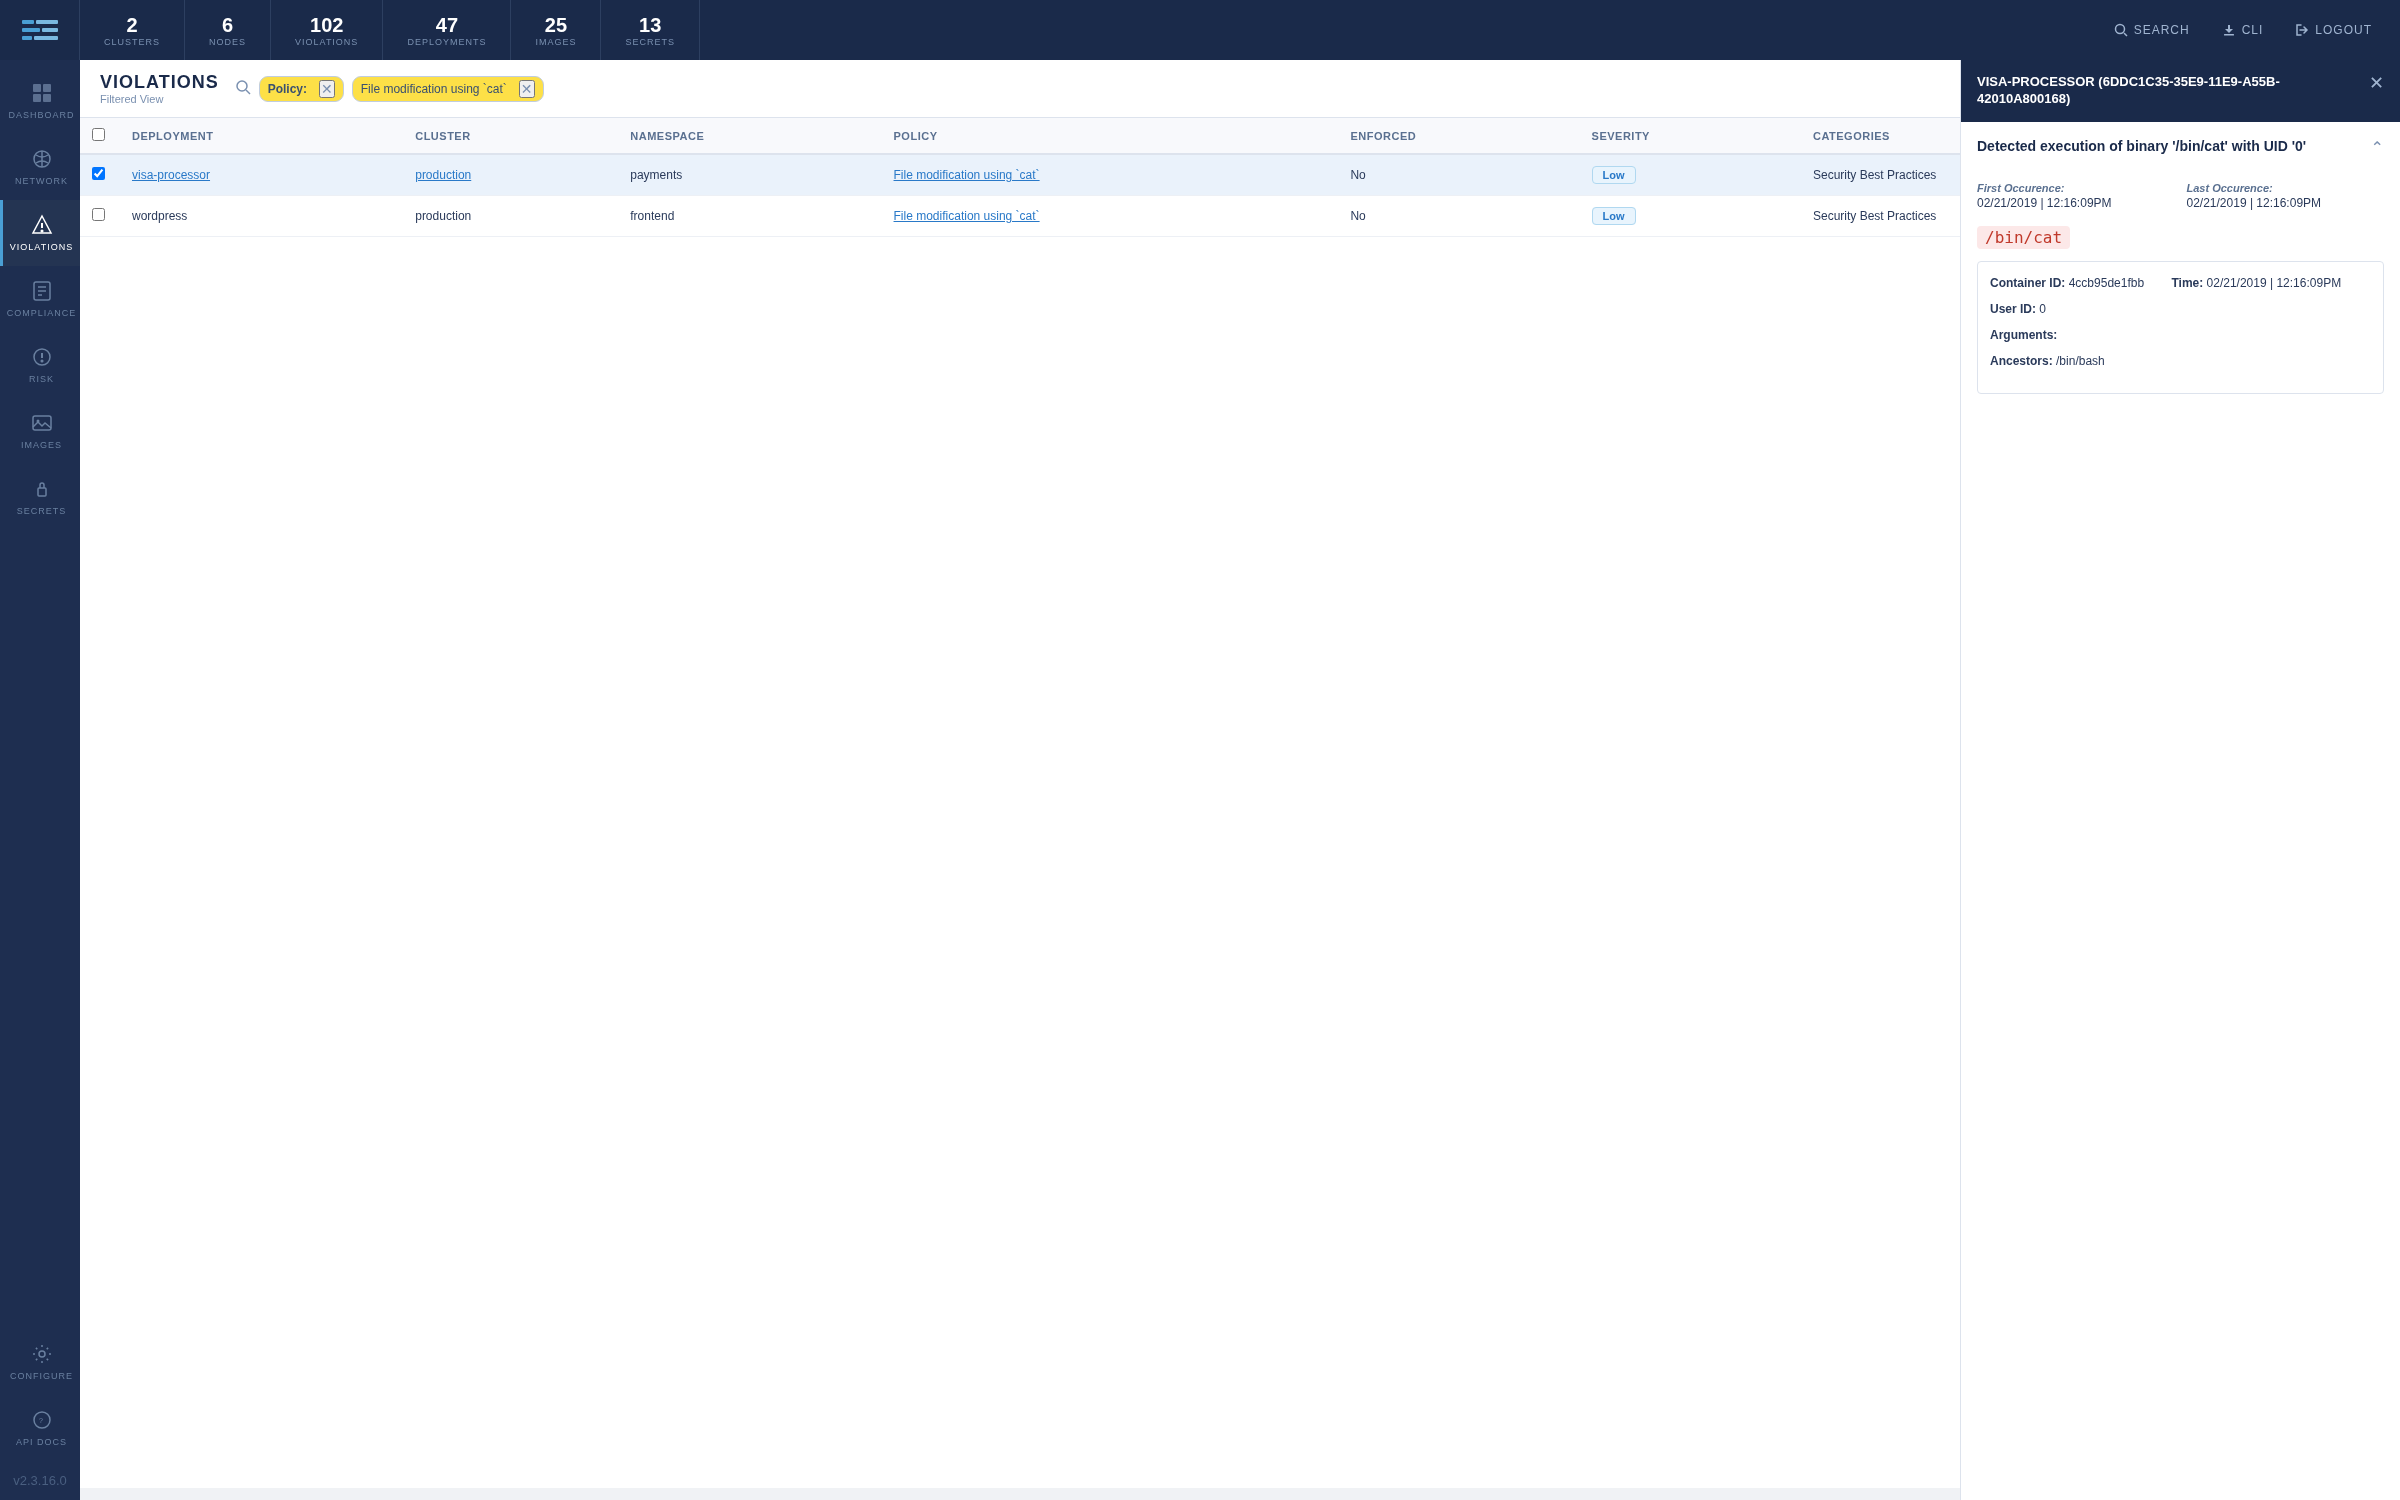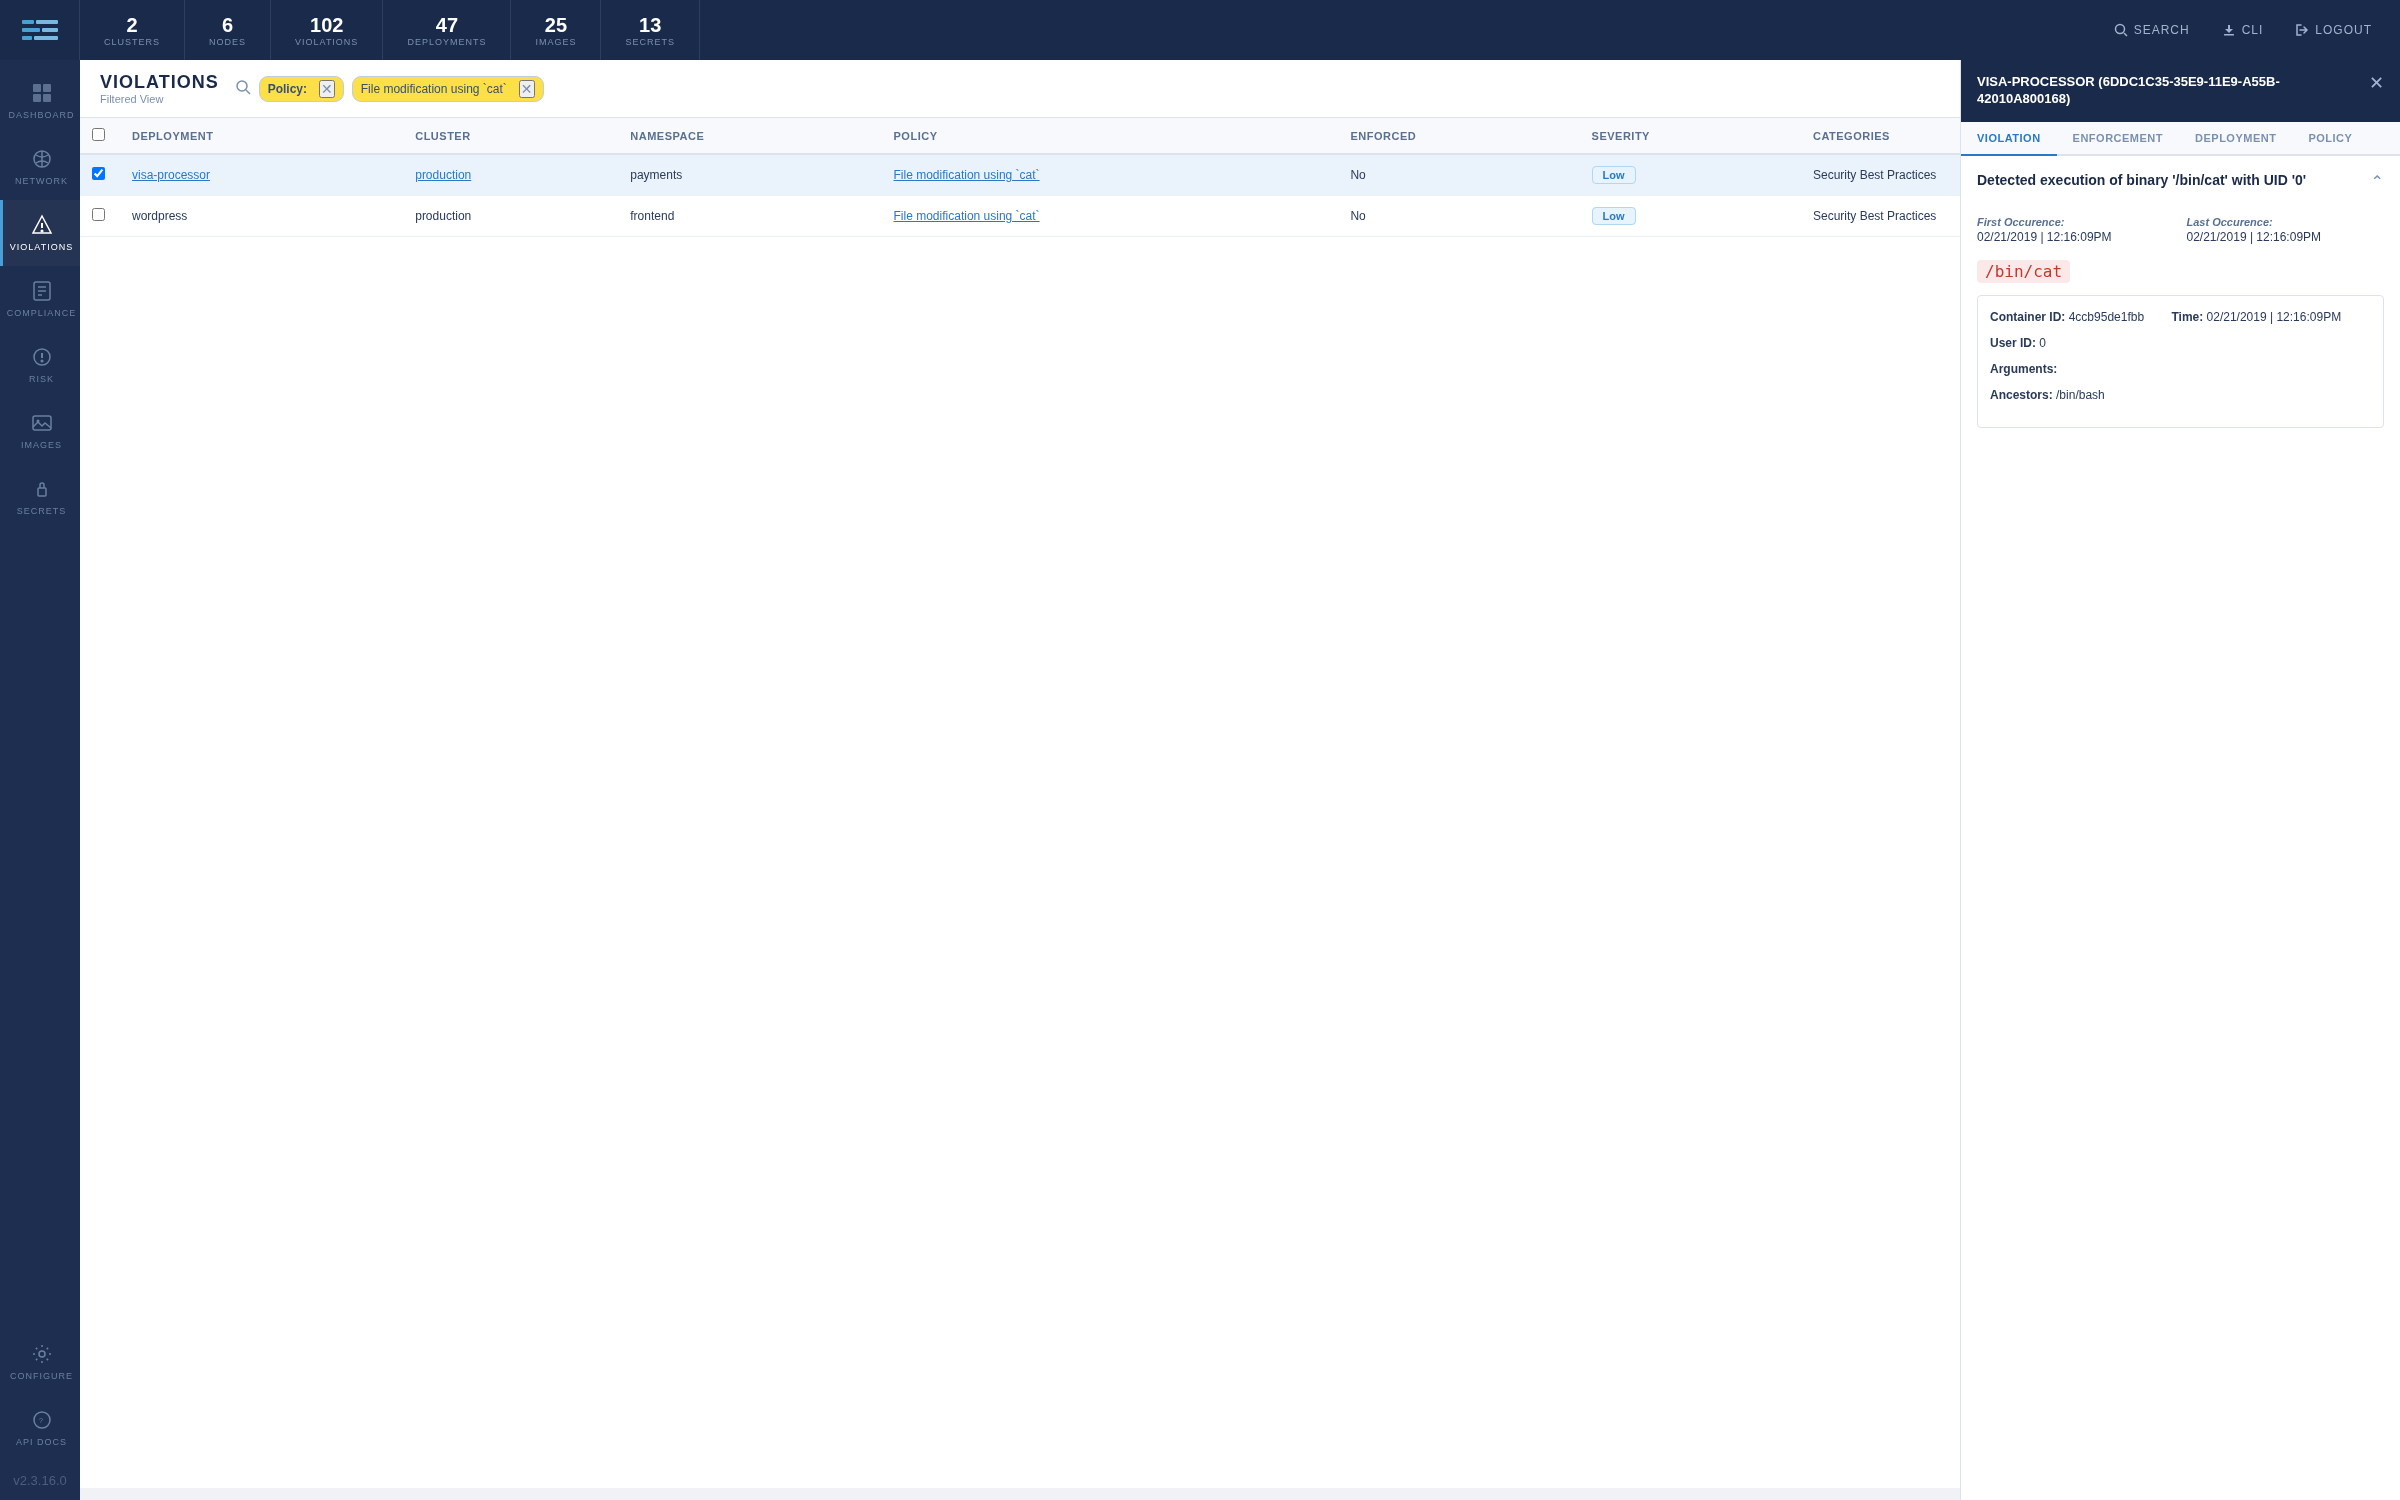--- a/index.html
+++ b/index.html
@@ -630,26 +630,20 @@
             <td>Running</td>
           </tr>
         </tbody>
       </table>
     </div>
 
     <div class="right-panel">
       <div class="panel-header">
         <div class="panel-title">VISA-PROCESSOR (6DDC1C35-35E9-11E9-A55B-42010A800168)</div>
         <button class="panel-close-btn">✕</button>
-      </div>
-      <div class="panel-tabs">
-        <div class="panel-tab active">VIOLATION</div>
-        <div class="panel-tab">ENFORCEMENT</div>
-        <div class="panel-tab">DEPLOYMENT</div>
-        <div class="panel-tab">POLICY</div>
       </div>
       <div class="panel-content">
         <div style="display:flex; align-items:flex-start; justify-content:space-between; margin-bottom:12px;">
           <div class="violation-title">Detected execution of binary '/bin/cat' with UID '0'</div>
           <button class="expand-btn">⌃</button>
         </div>
         <div class="occurrence-grid">
           <div class="occurrence-block">
             <div class="occurrence-label">First Occurence:</div>
             <div class="occurrence-value">02/21/2019 | 12:16:09PM</div>

